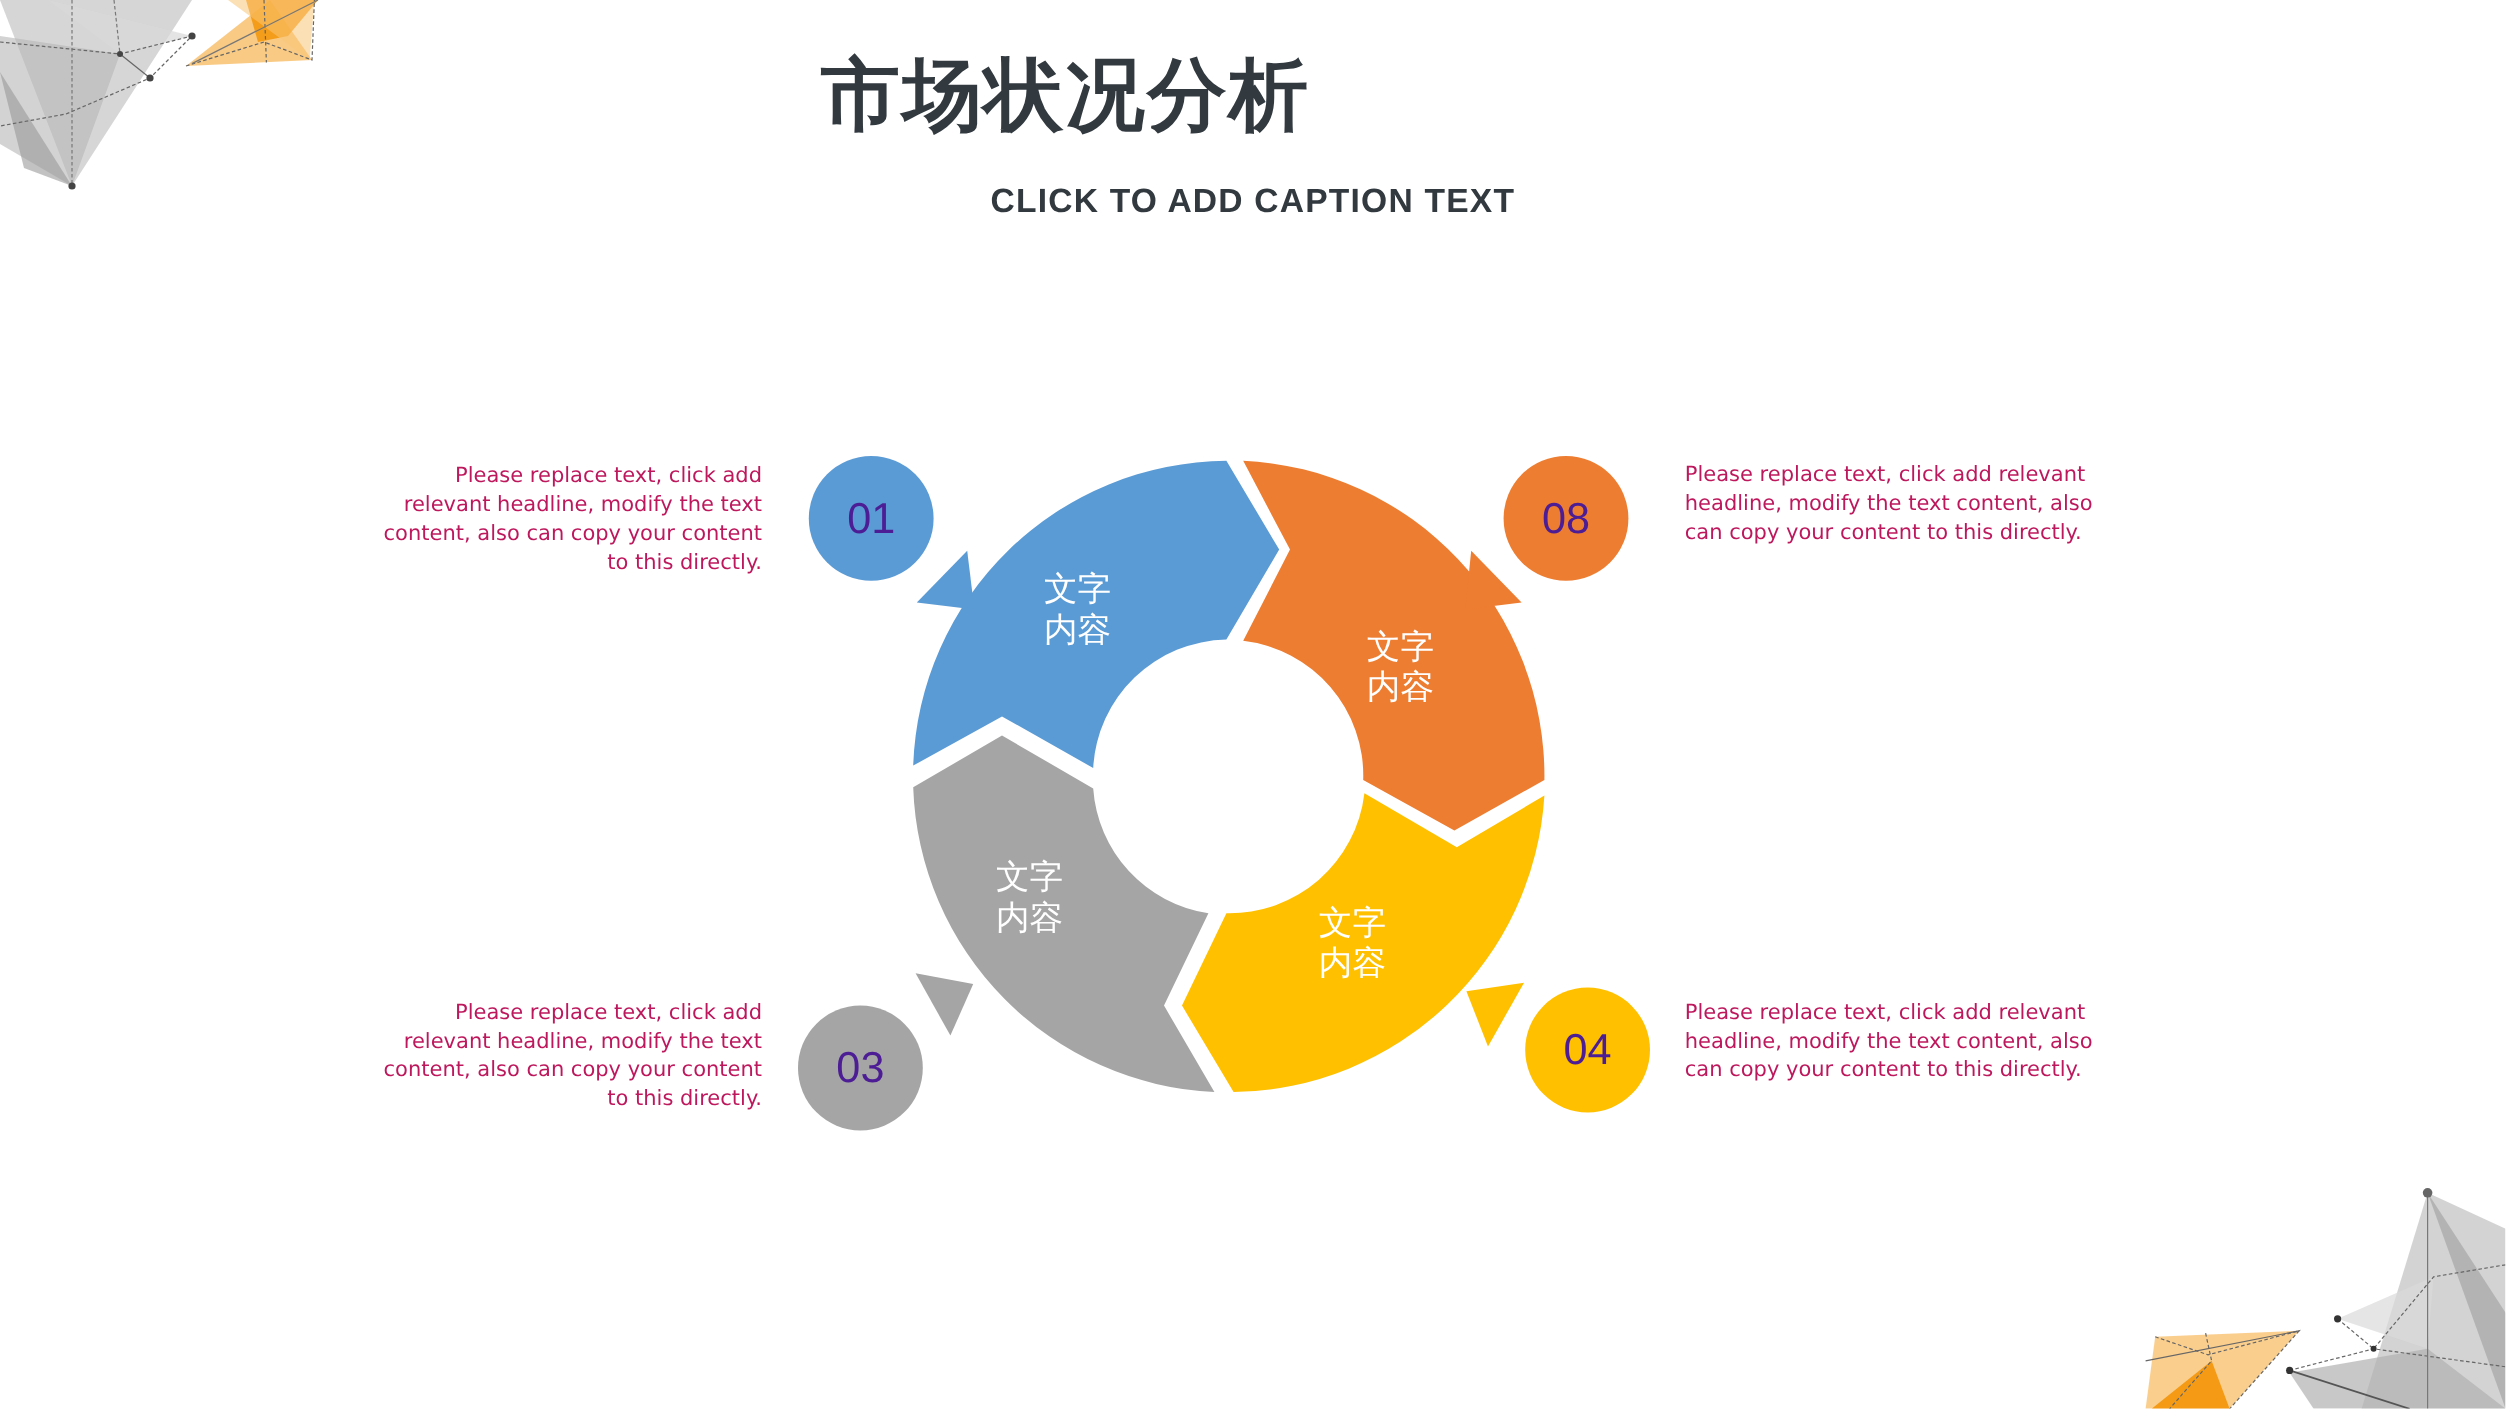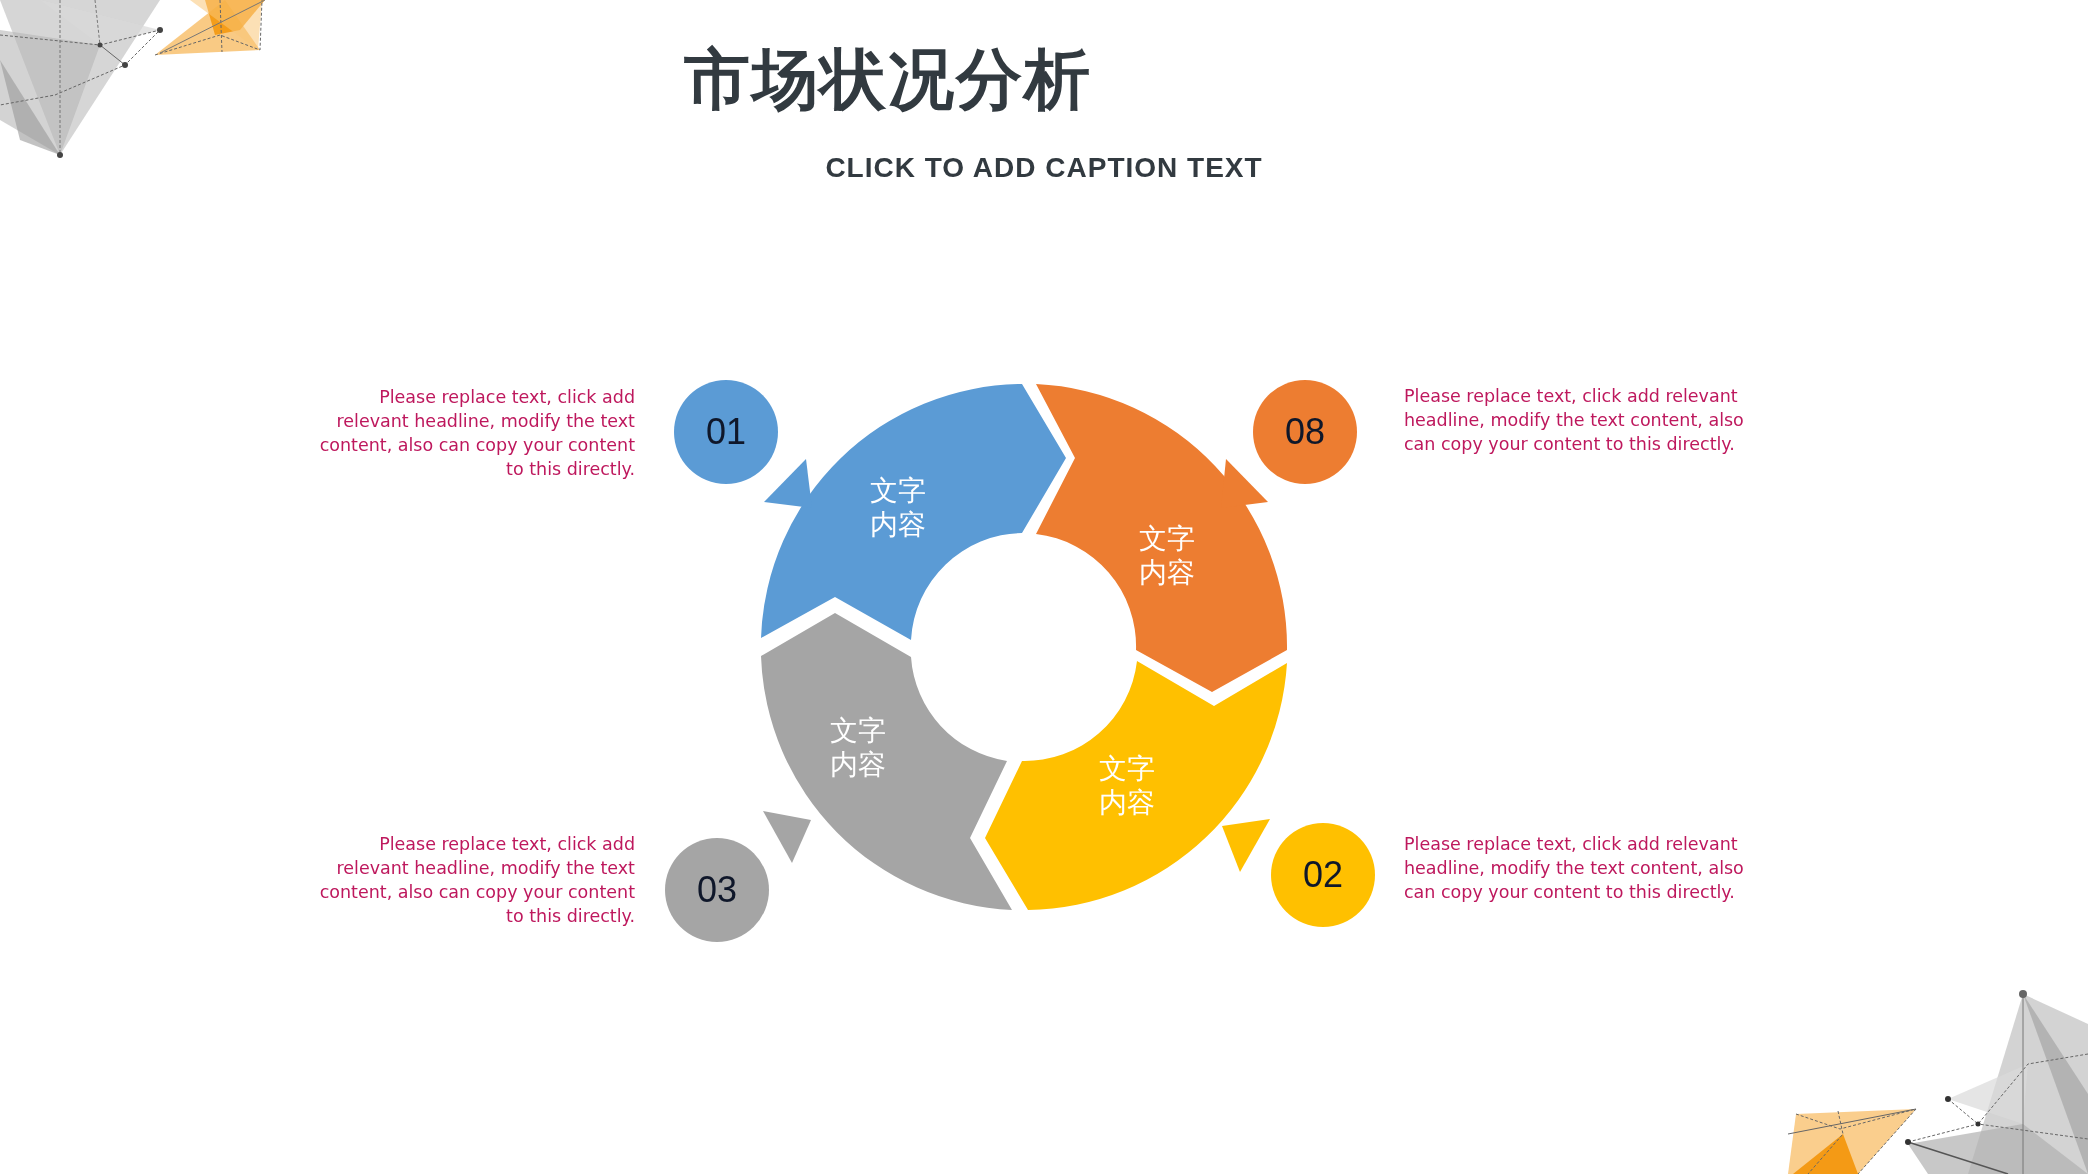--- a/index.html
+++ b/index.html
@@ -3,21 +3,21 @@
 <meta charset="utf-8">
 <style>
   html, body { margin:0; padding:0; background:#ffffff; }
   body { width:2088px; height:1174px; position:relative; overflow:hidden; font-family:"Liberation Sans", "DejaVu Sans", sans-serif; }
   .title { position:absolute; left:0; width:1776px; top:40px; text-align:center; font-family:"DejaVu Sans", sans-serif; font-weight:bold; font-size:66px; color:#323a40; letter-spacing:2px; line-height:80px; }
   .subtitle { position:absolute; left:0; width:2088px; top:120px; text-align:center; font-family:"Liberation Sans", sans-serif; font-weight:bold; font-size:28px; color:#323a40; letter-spacing:1px;margin-top:32px; }
   svg.diagram { position:absolute; left:0; top:0; }
   .desc { position:absolute; width:320px; font-family:"DejaVu Sans", sans-serif; font-size:17.5px; line-height:24px; color:#be185d; }
   .desc.left { text-align:right; }
   .desc.right { text-align:left; width:345px; }
-  .num { position:absolute; width:104px; height:104px; border-radius:50%; color:#0f172a; font-family:"Liberation Sans", sans-serif; font-size:36px; line-height:104px; text-align:center; }
+  .num { position:absolute; width:104px; height:104px; border-radius:50%; color:#4c1d95; font-family:"Liberation Sans", sans-serif; font-size:36px; line-height:104px; text-align:center; }
   .seg-label { position:absolute; width:80px; text-align:left; color:#ffffff; font-family:"DejaVu Sans", sans-serif; font-size:28px; line-height:34px; }
   .corner { position:absolute; }
 </style>
 </head>
 <body>
 
 <svg class="corner" width="300" height="170" viewBox="0 0 300 170" style="left:0;top:0;">
   <polygon points="0,0 160,0 60,155" fill="#c8c8c8" opacity="0.75"></polygon>
   <polygon points="0,30 100,45 60,155 0,120" fill="#b5b5b5" opacity="0.6"></polygon>
   <polygon points="40,0 160,30 100,45" fill="#d8d8d8" opacity="0.7"></polygon>
@@ -90,18 +90,18 @@
   <div>内容</div>
 </div>
 <div class="seg-label" style="left:830px;top:714px;">
   <div>文字</div>
   <div>内容</div>
 </div>
 
 <div class="num" style="left:674px;top:380px;background:#5B9BD5;">01</div>
 <div class="num" style="left:1253px;top:380px;background:#ED7D31;">08</div>
 <div class="num" style="left:665px;top:838px;background:#A5A5A5;">03</div>
-<div class="num" style="left:1271px;top:823px;background:#FFC000;">02</div>
+<div class="num" style="left:1271px;top:823px;background:#FFC000;">04</div>
 
 <div class="desc left" style="left:315px;top:385px;">Please replace text, click add relevant headline, modify the text content, also can copy your content to this directly.</div>
 <div class="desc right" style="left:1404px;top:384px;">Please replace text, click add relevant headline, modify the text content, also can copy your content to this directly.</div>
 <div class="desc left" style="left:315px;top:832px;">Please replace text, click add relevant headline, modify the text content, also can copy your content to this directly.</div>
 <div class="desc right" style="left:1404px;top:832px;">Please replace text, click add relevant headline, modify the text content, also can copy your content to this directly.</div>
 
 </body></html>

